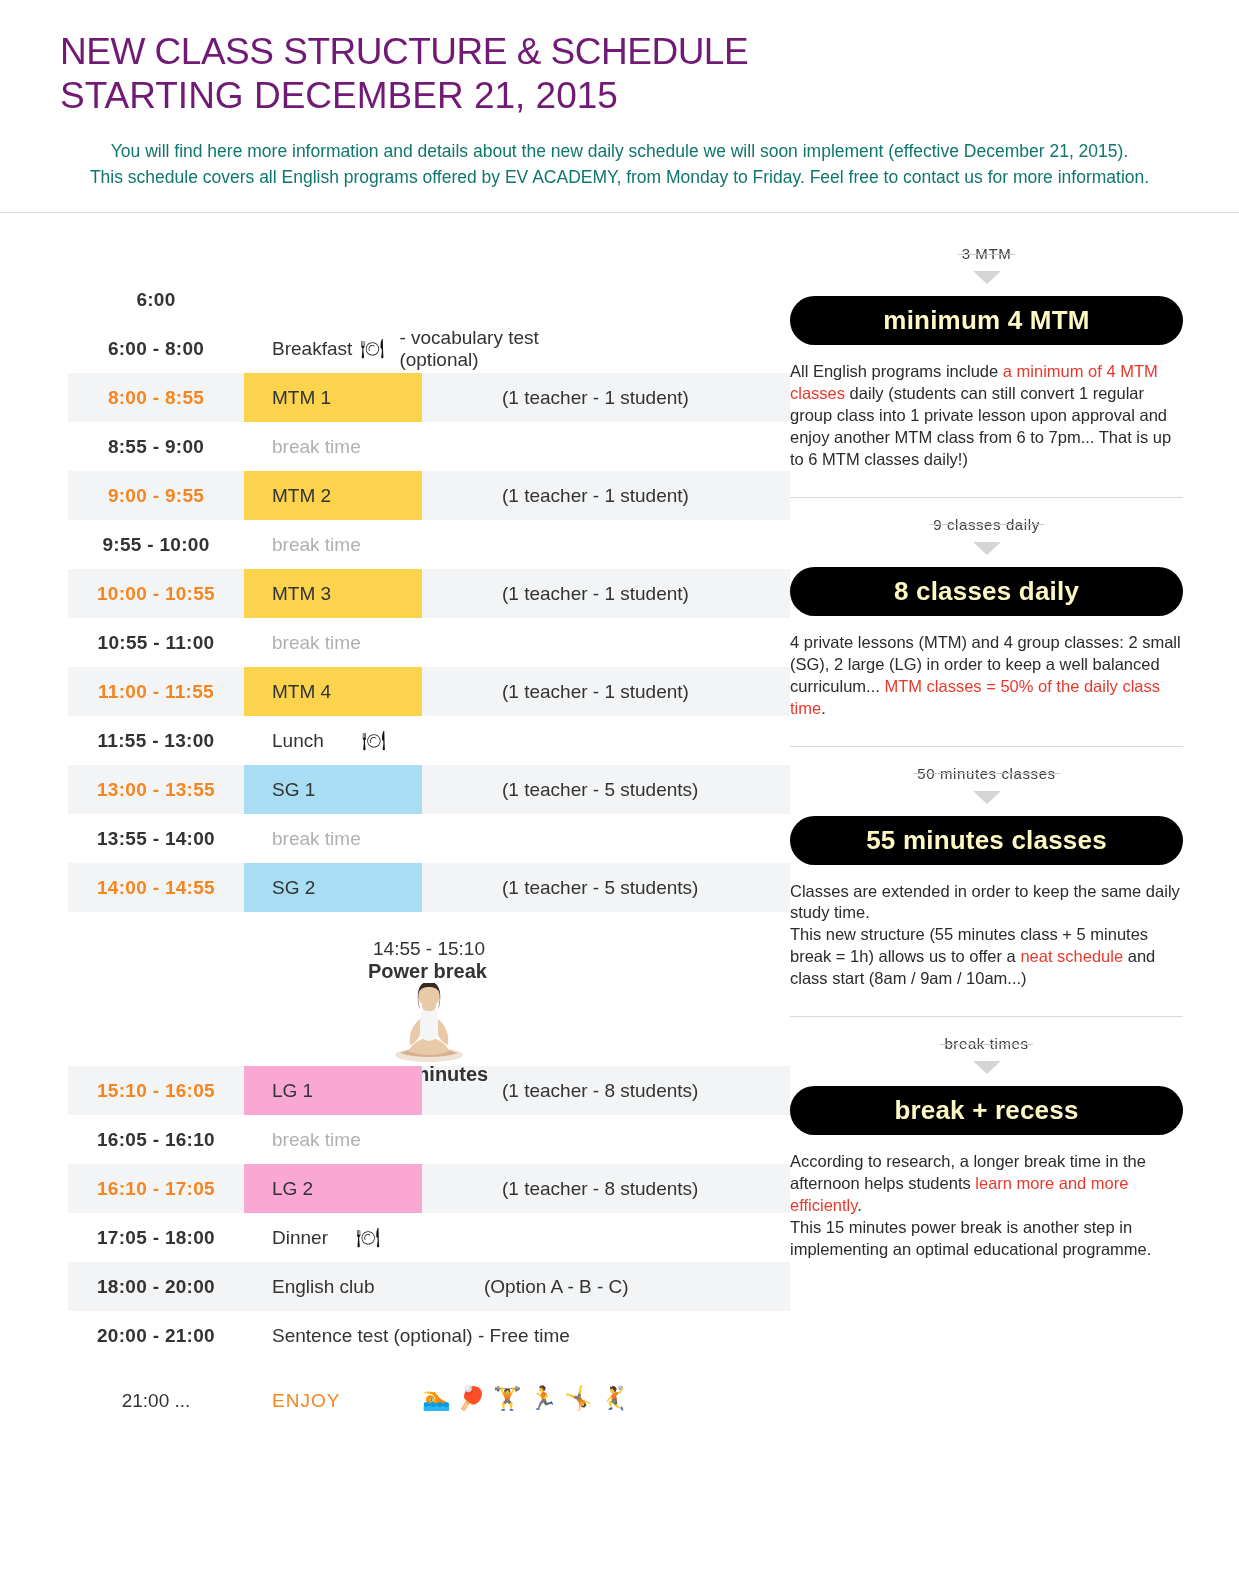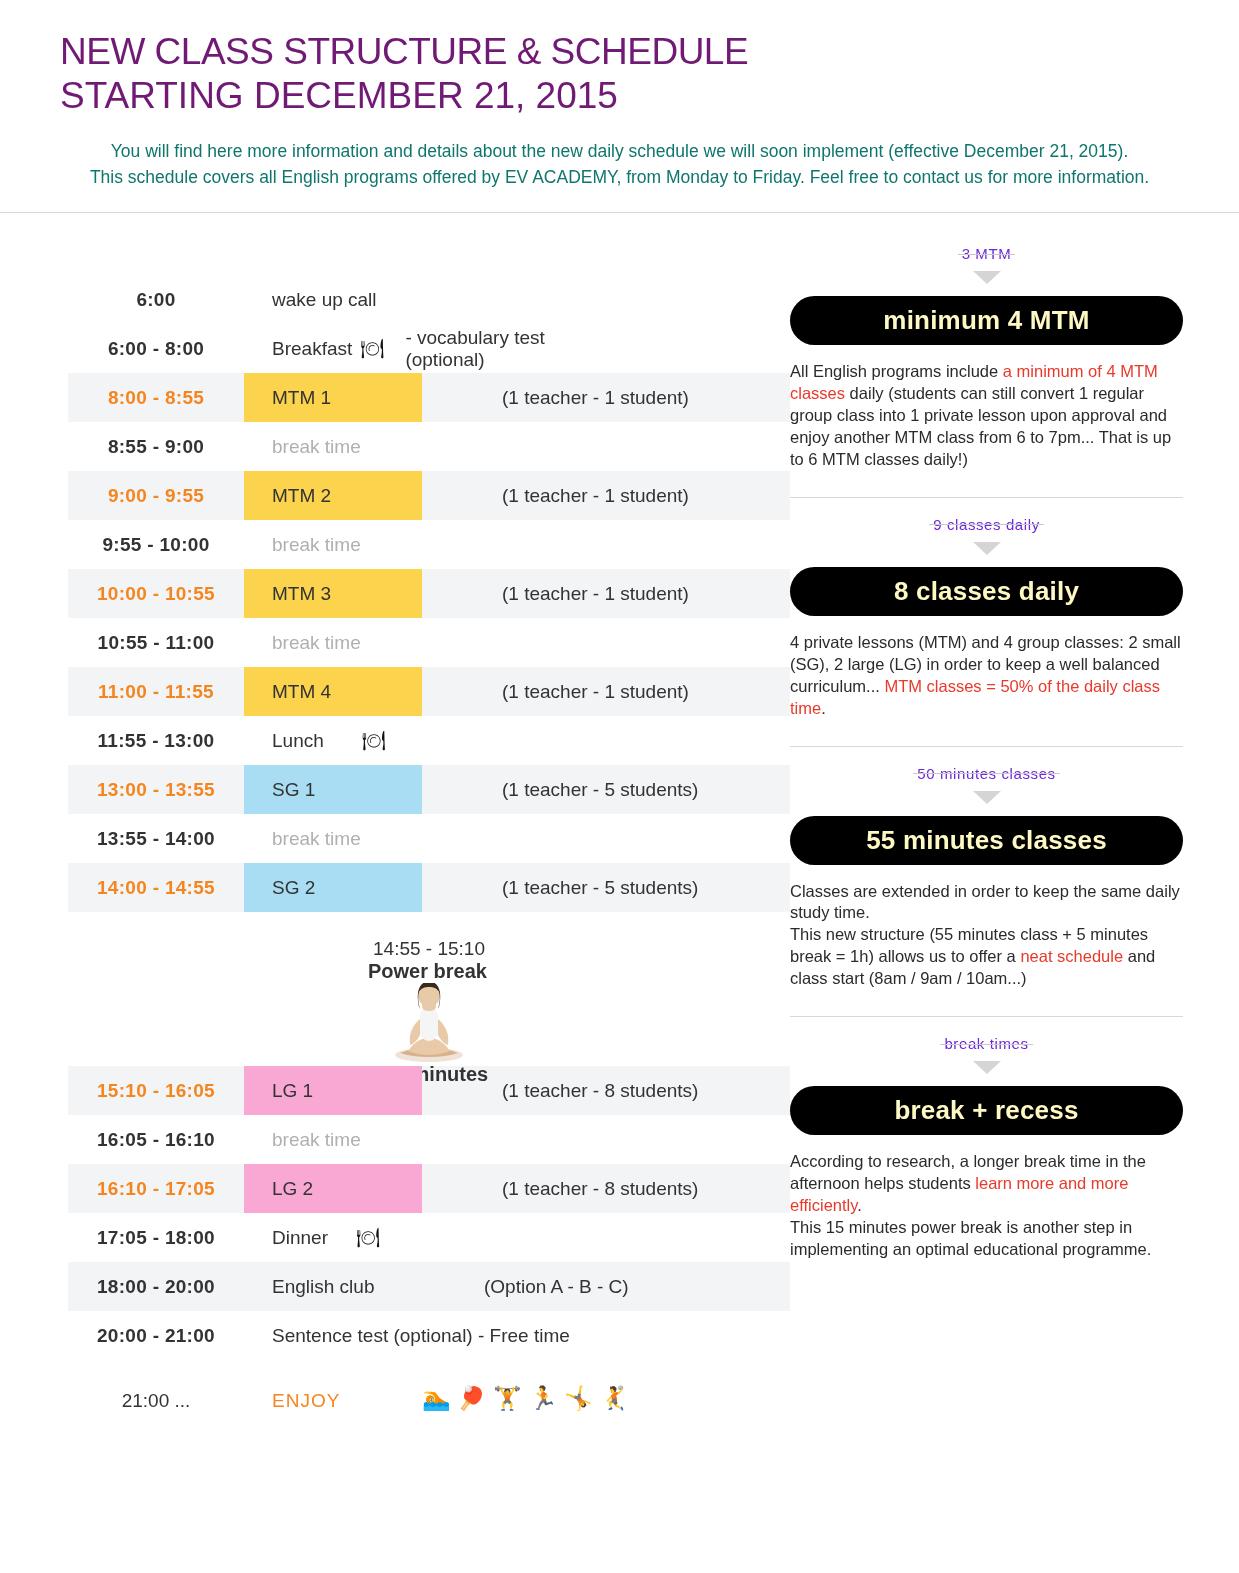--- a/index.html
+++ b/index.html
@@ -204,21 +204,21 @@
     letter-spacing: 7px;
     color: #1a1a1a;
   }
 
   
   .sb-block {
     margin-bottom: 6px;
   }
   .sb-strike {
     text-align: center;
-    color: #6d28d9;
+    color: #404040;
     font-size: 15px;
     letter-spacing: 0.6px;
     position: relative;
     display: inline-block;
     width: 100%;
   }
   .sb-strike span {
     position: relative;
     display: inline-block;
   }
@@ -278,30 +278,29 @@
     </div>
     <div class="divider"></div>
   </div>
 
   <div class="content">
 
     <div class="schedule">
 
       <div class="row plain">
         <div class="time">6:00</div>
-        <div class="label wide">wake up call</div>
         <div class="detail no-pad"></div>
       </div>
 
       <div class="row plain">
         <div class="time">6:00 - 8:00</div>
         <div class="label wide">
           <span>Breakfast</span>
           <span class="eat-icon">🍽</span>
-          <span style="margin-left:14px">- vocabulary test (optional)</span>
+          <span style="margin-left:8px">- vocabulary test (optional)</span>
         </div>
         <div class="detail no-pad"></div>
       </div>
 
       <div class="row shaded">
         <div class="time accent">8:00 - 8:55</div>
         <div class="label mtm">MTM 1</div>
         <div class="detail">(1 teacher - 1 student)</div>
       </div>
 

